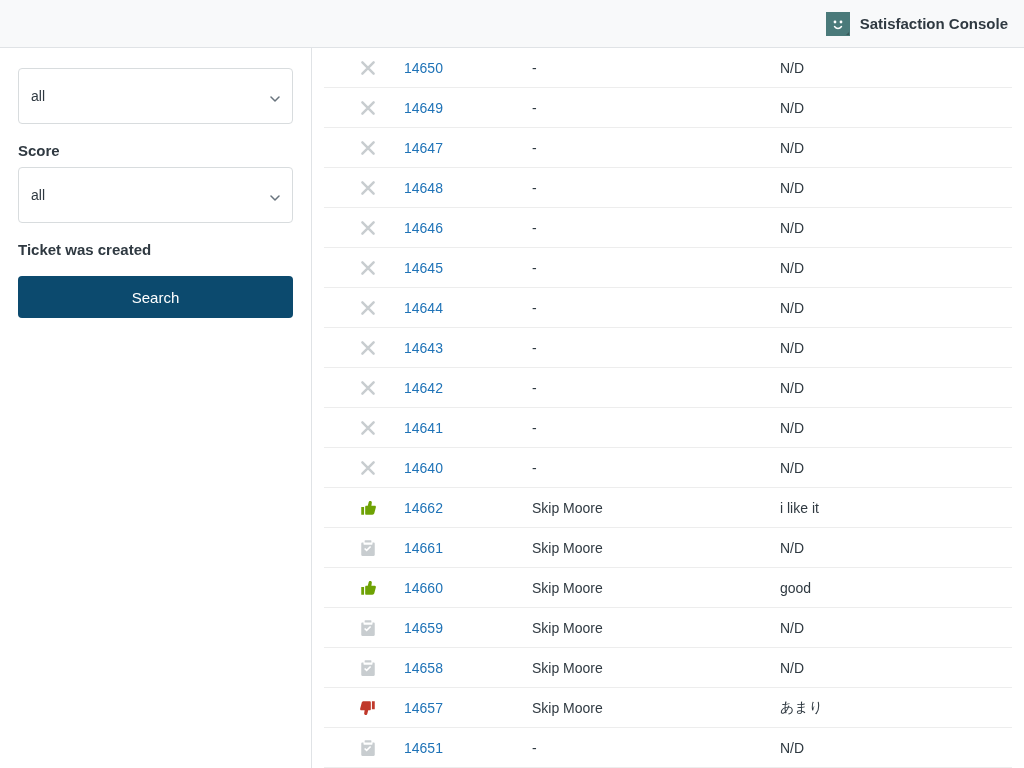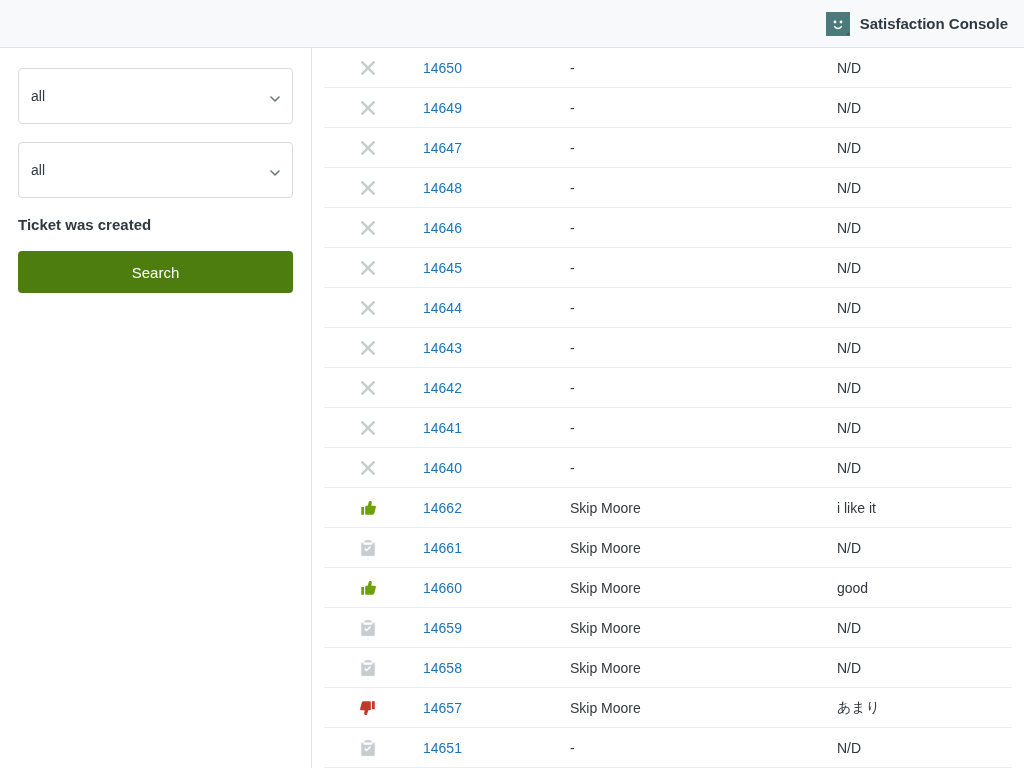--- a/index.html
+++ b/index.html
@@ -64,36 +64,35 @@
   cursor: pointer;
   color: #2f3941;
 }
 .chevron {
   width: 10px; height: 10px;
   display: inline-block;
 }
 .search-btn {
   width: 100%;
   height: 42px;
-  background: #4d7c0f;
+  background: #0c4a6e;
   color: #fff;
   border: none;
   border-radius: 4px;
   font-size: 15px;
   font-weight: 500;
   cursor: pointer;
 }
 .main { flex: 1; overflow-y: auto; padding: 0 12px 0 12px; }
 .row {
   display: flex;
   align-items: center;
   height: 40px;
   border-bottom: 1px solid #ededed;
   padding: 0 8px;
-  gap: 19px;
 }
 .col-icon { width: 72px; display: flex; justify-content: center; }
 .col-ticket { width: 128px; }
 .col-ticket a { color: #1f73b7; text-decoration: none; font-weight: 500; }
 .col-requester { width: 248px; color: #2f3941; }
 .col-comment { flex: 1; color: #2f3941; }
 .icon-svg { width: 18px; height: 18px; }
 .i-unrated { color: #c8cdd0; }
 .i-good { color: #6ea204; }
 .i-bad { color: #c0392b; }
@@ -119,20 +118,21 @@
       <div class="select">
         <span>all</span>
         <span class="chevron">
           <svg viewBox="0 0 10 10" width="10" height="10">
               <path d="M1 3l4 4 4-4" stroke="#68737d" stroke-width="1.5" fill="none" stroke-linecap="round" stroke-linejoin="round"></path>
             </svg>
         </span>
       </div>
     </div>
     <div class="field-group">
+      <label class="field-label">Score</label>
       <div class="select">
         <span>all</span>
         <span class="chevron">
           <svg viewBox="0 0 10 10" width="10" height="10">
               <path d="M1 3l4 4 4-4" stroke="#68737d" stroke-width="1.5" fill="none" stroke-linecap="round" stroke-linejoin="round"></path>
             </svg>
         </span>
       </div>
     </div>
     <div class="field-group">

